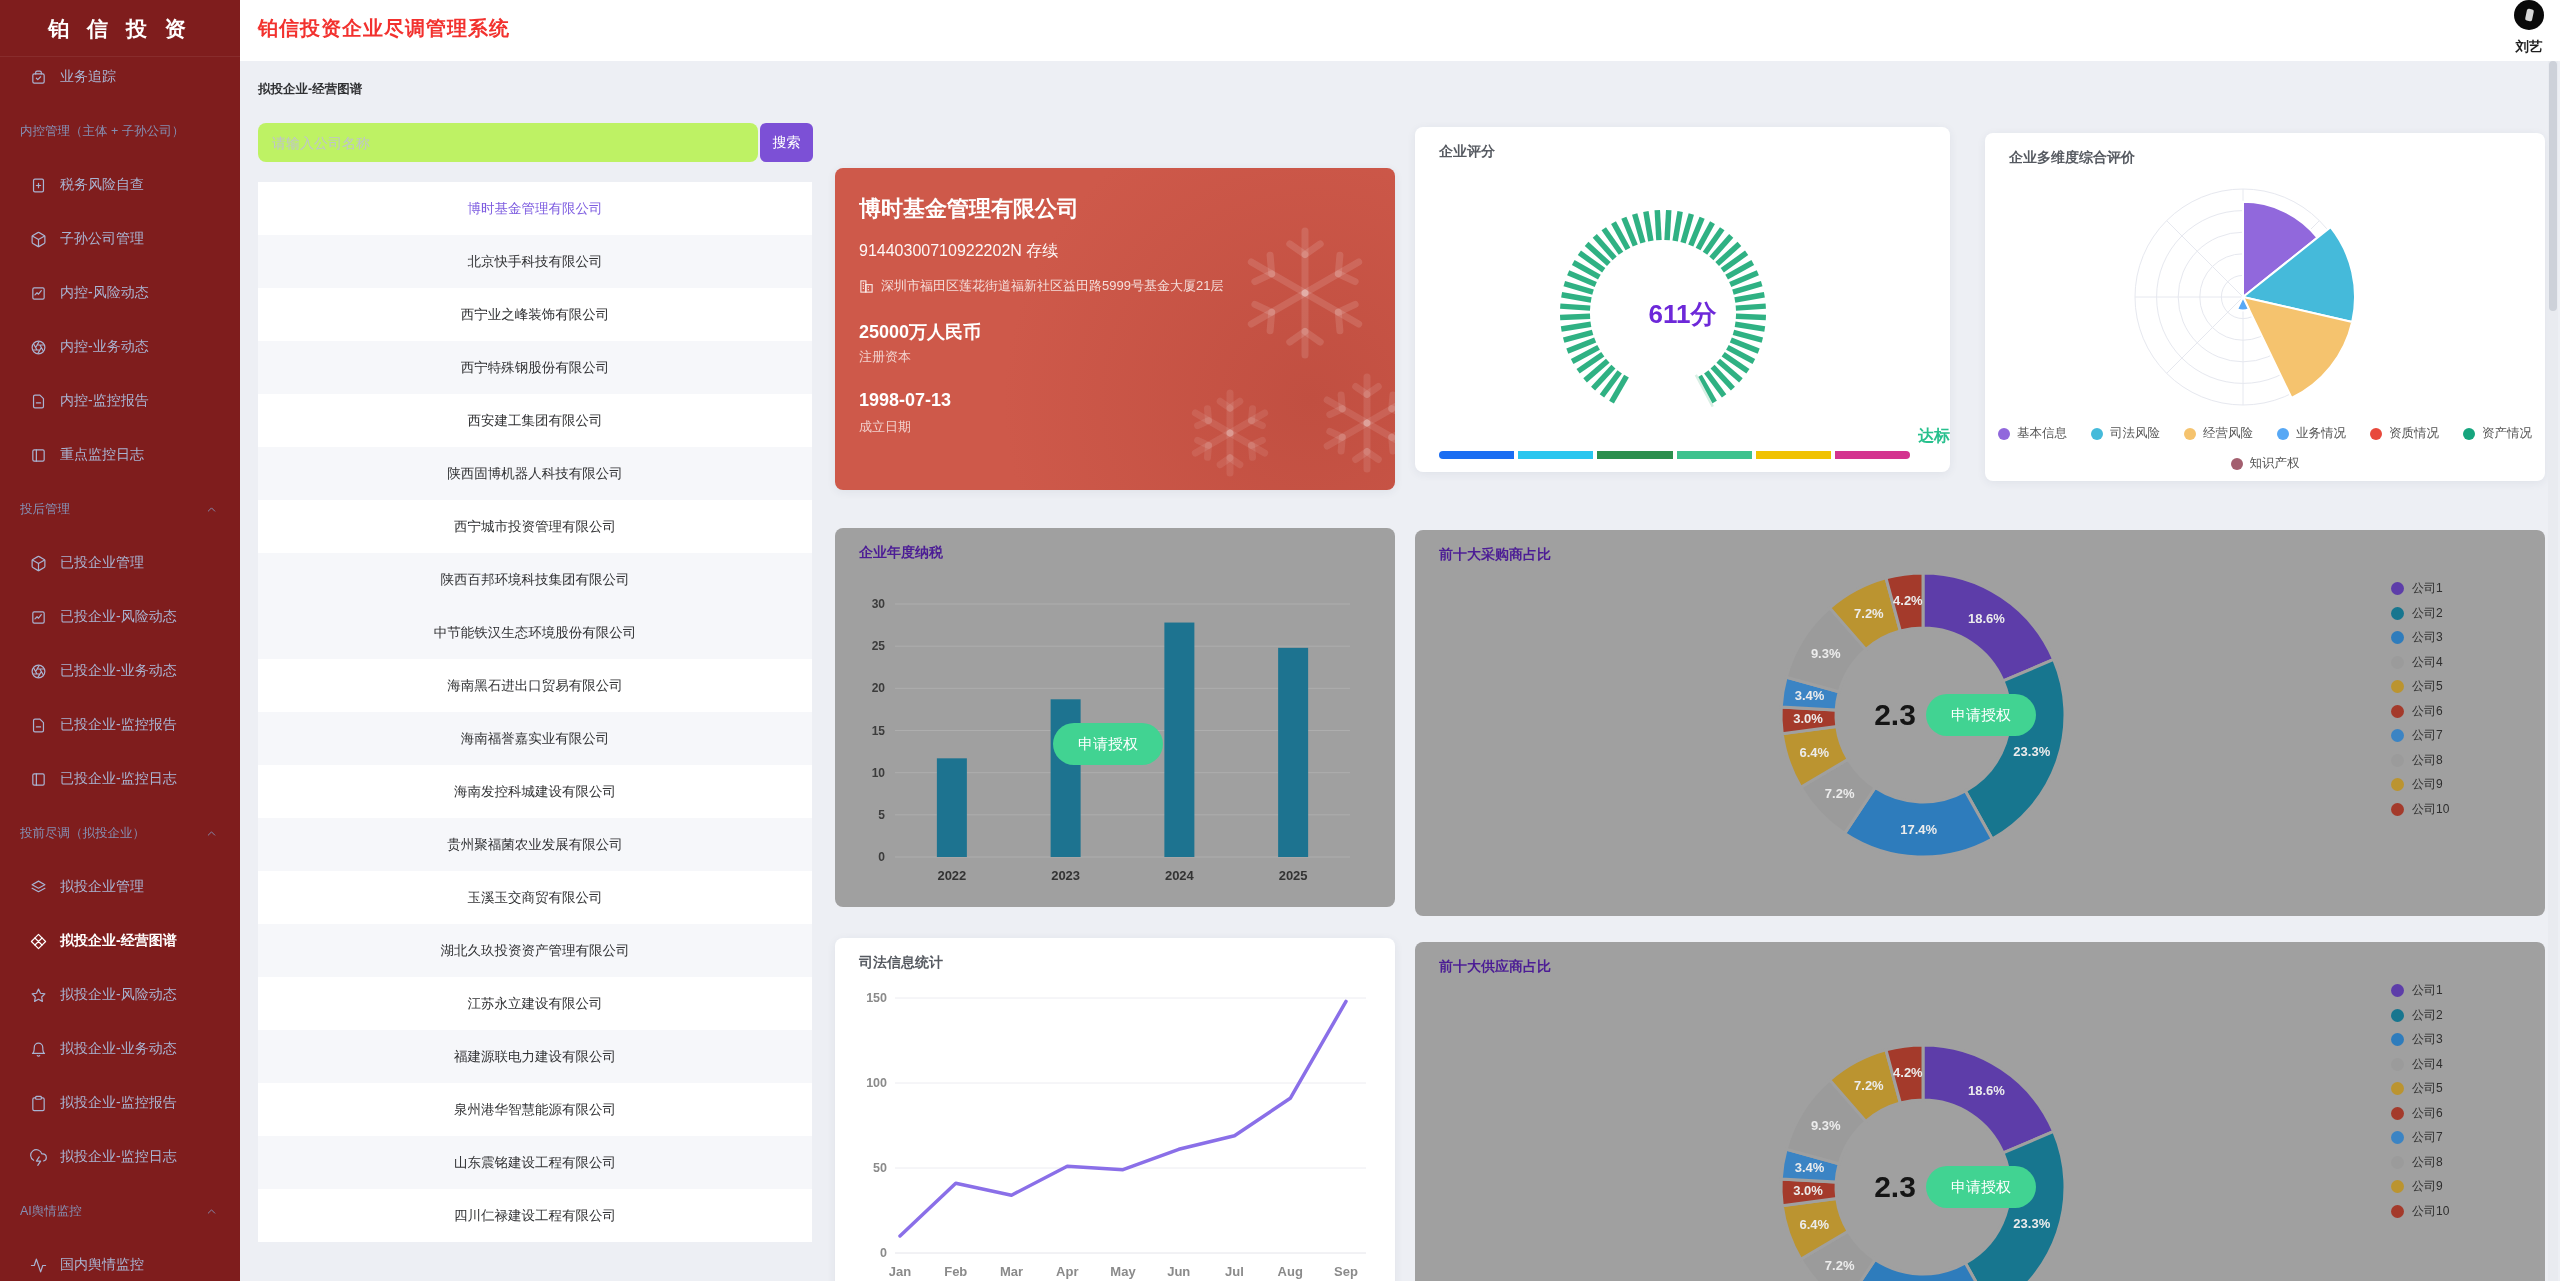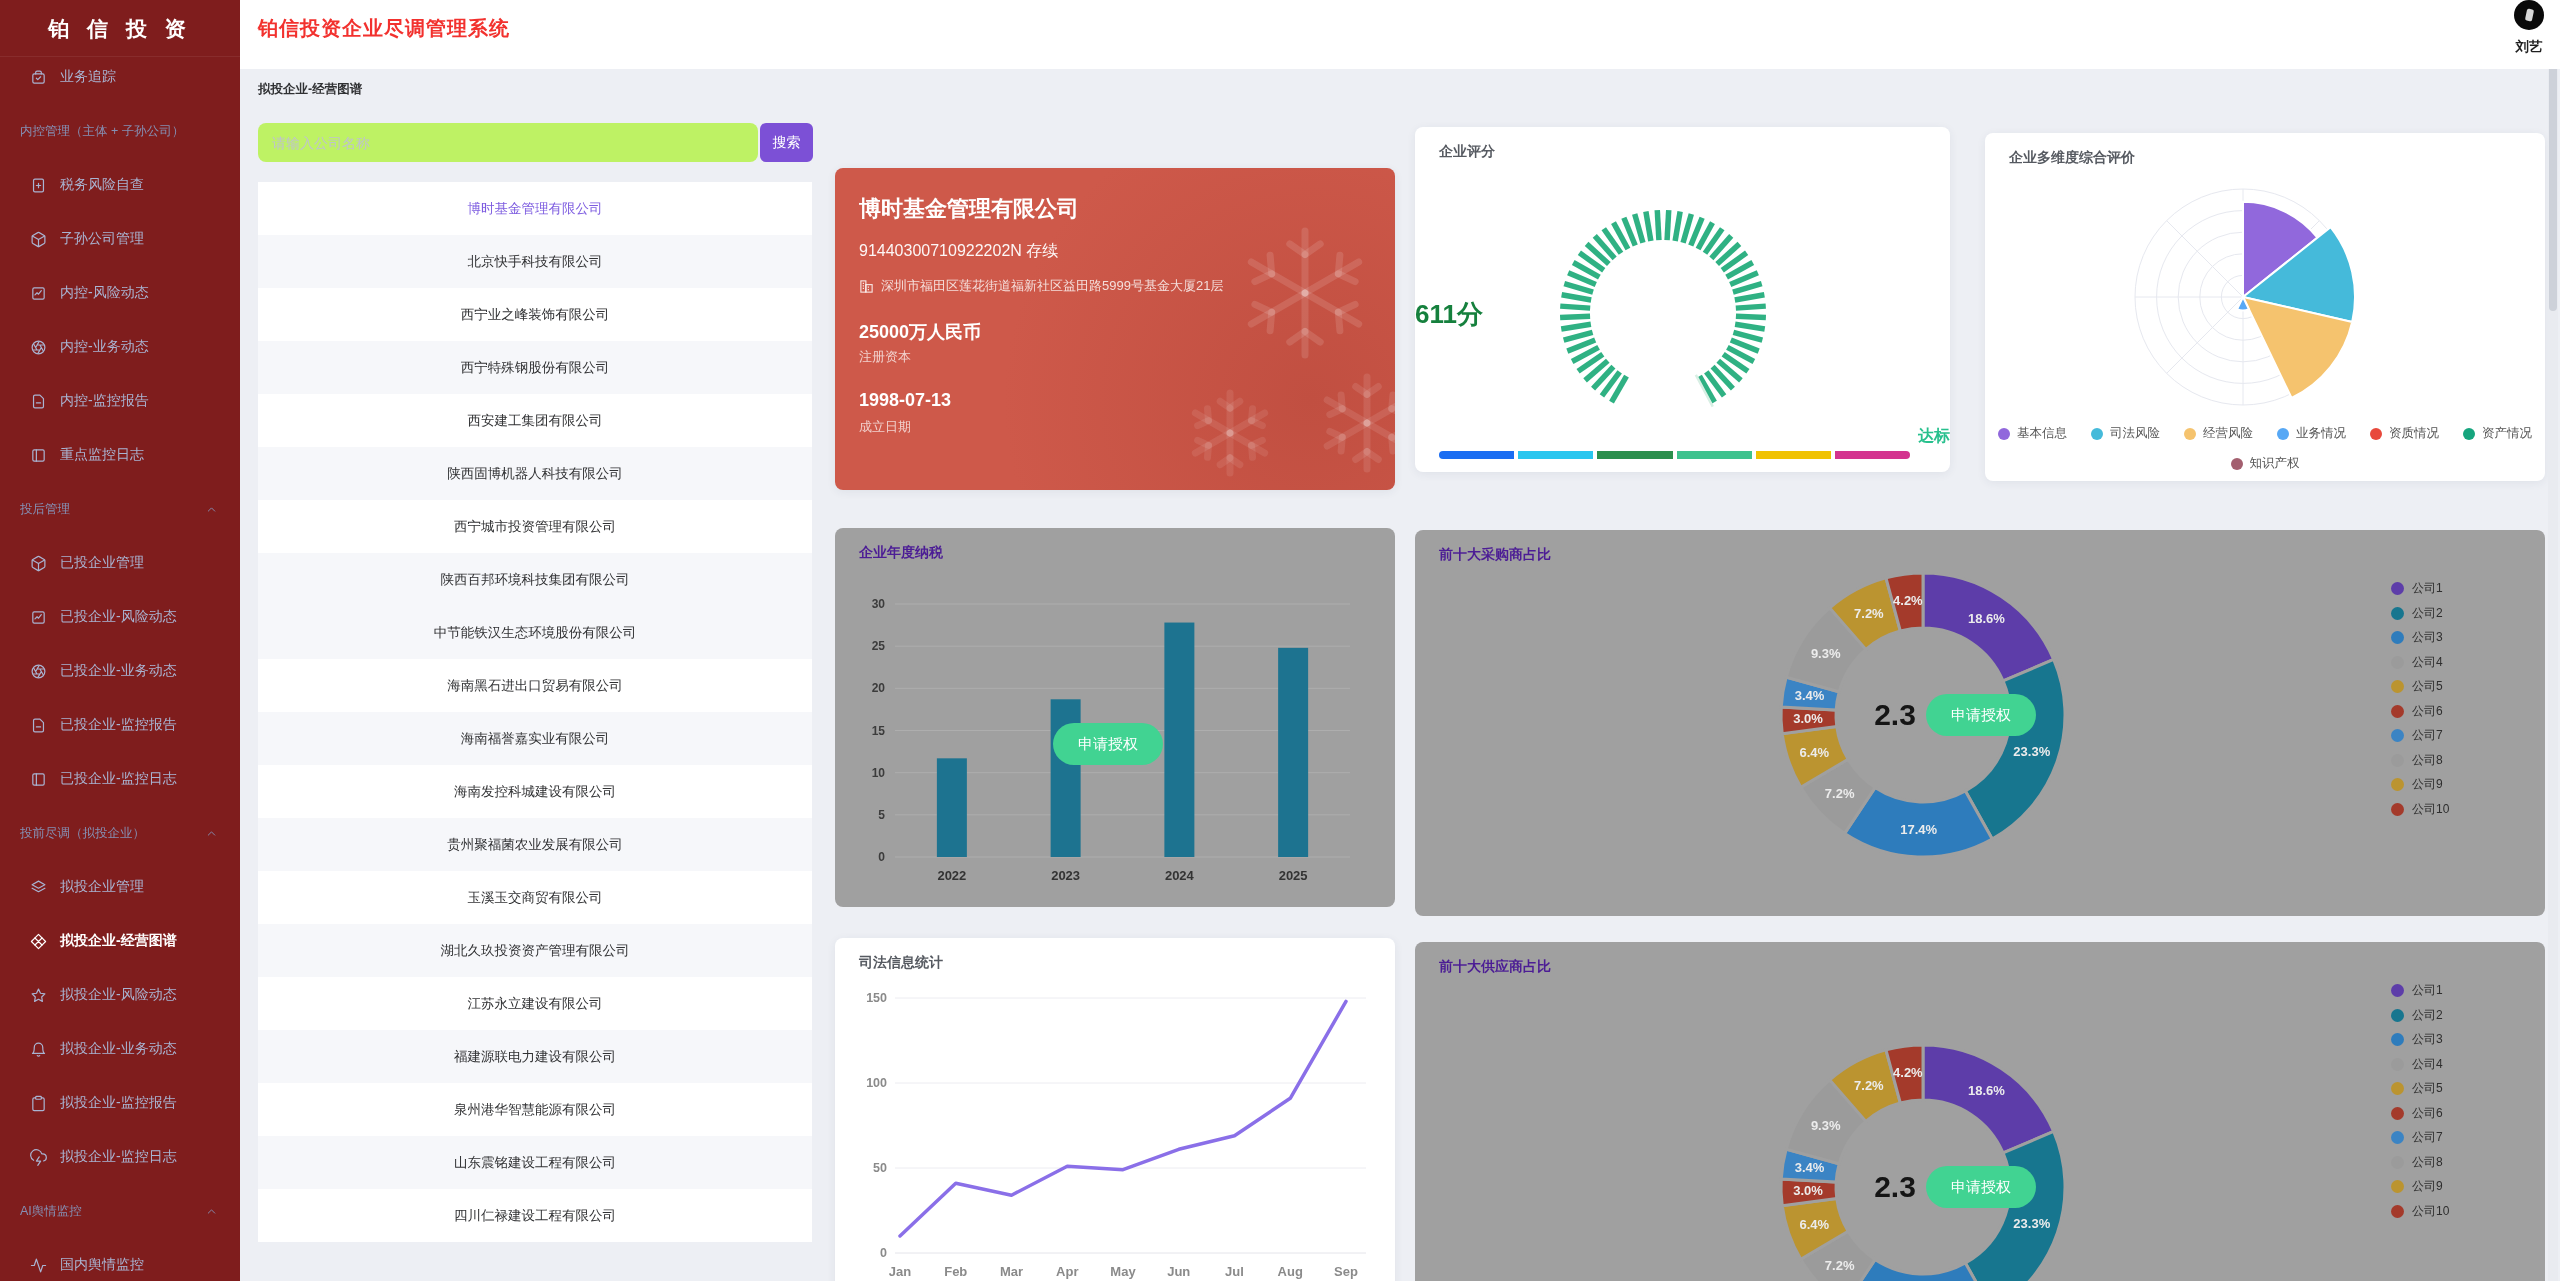--- a/index.html
+++ b/index.html
@@ -10,21 +10,21 @@
   
   #sidebar { position:absolute; left:0; top:0; width:240px; height:1281px; background:#7f1d1d; z-index:5; }
   #logo { height:57px; line-height:57px; text-align:center; color:#fff; font-size:21px; font-weight:bold; letter-spacing:6px; border-bottom:1px solid rgba(255,255,255,.07); }
   .sb-item { position:absolute; left:0; width:240px; height:40px; display:flex; align-items:center; padding-left:30px; color:#a9b4d2; font-size:14px; cursor:pointer; }
   .sb-item .sb-ico { margin-right:13px; flex:0 0 auto; }
   .sb-item.active { color:#ffffff; font-weight:bold; }
   .sb-section { position:absolute; left:0; width:240px; height:20px; display:flex; align-items:center; padding:0 22px 0 20px; color:#8590b4; font-size:12.5px; }
   .sb-section .sb-chev { margin-left:auto; color:#8590b4; }
 
   
-  #header { position:absolute; left:240px; top:0; width:2320px; height:69px; background:#ffffff; z-index:4; }
+  #header { position:absolute; left:240px; top:0; width:2320px; height:61px; background:#ffffff; z-index:4; }
   #app-title { position:absolute; left:18px; top:0; line-height:57px; font-size:20px; font-weight:bold; color:#f2312e; letter-spacing:1px; }
   #user-box { position:absolute; right:16px; top:0; height:57px; display:flex; align-items:center; gap:8px; cursor:pointer;flex-direction:column; }
   #avatar { width:30px; height:30px; border-radius:50%; background:#0a0a0a; position:relative; }
   #avatar span { position:absolute; left:12px; top:9px; width:7px; height:12px; background:#d9d9d9; border-radius:2px; transform:rotate(12deg); }
   #user-name { font-size:13.5px; color:#1f1f1f; font-weight:600; }
 
   
   #content { position:absolute; left:240px; top:57px; width:2320px; height:1224px; background:#edeff4; overflow:hidden; }
   #breadcrumb { position:absolute; left:18px; top:24px; font-size:12.5px; font-weight:600; color:#303133; }
 
@@ -49,21 +49,21 @@
   #company-card .cc-addr { position:absolute; left:24px; top:109px; display:flex; align-items:center; gap:7px; font-size:13px; color:rgba(255,255,255,.8); }
   #company-card .cc-cap { position:absolute; left:24px; top:152px; font-size:18px; font-weight:bold; }
   #company-card .cc-cap-l { position:absolute; left:24px; top:180px; font-size:13px; color:rgba(255,255,255,.72); }
   #company-card .cc-date { position:absolute; left:24px; top:222px; font-size:18px; font-weight:bold; }
   #company-card .cc-date-l { position:absolute; left:24px; top:250px; font-size:13px; color:rgba(255,255,255,.72); }
   #red-decor { position:absolute; left:0; top:0; pointer-events:none; }
 
   
   #score-card { left:1175px; top:70px; width:535px; height:345px; }
   #gauge-box { position:absolute; left:0; top:36px; width:535px; height:250px; }
-  #gauge-score { position:absolute; left:0; right:0; top:170px; text-align:left; font-size:26px; font-weight:600; color:#15803d; }
+  #gauge-score { position:absolute; left:0; right:0; top:170px; text-align:center; font-size:26px; font-weight:600; color:#6d28d9; }
   #gauge-status { position:absolute; left:0; right:0; top:299px; text-align:right; font-size:16px; font-weight:bold; }
   #score-bar { position:absolute; left:24px; right:40px; top:324px; height:8px; display:flex; gap:4px; border-radius:5px; overflow:hidden; }
   #score-bar div { flex:1; }
 
   
   #dimension-card { left:1745px; top:76px; width:560px; height:348px; }
   .legend-row { position:absolute; left:0; right:0; display:flex; justify-content:center; gap:24px; }
   .legend-item { display:flex; align-items:center; gap:7px; font-size:12.5px; color:#555; }
   .legend-dot { width:12px; height:12px; border-radius:50%; }
 

